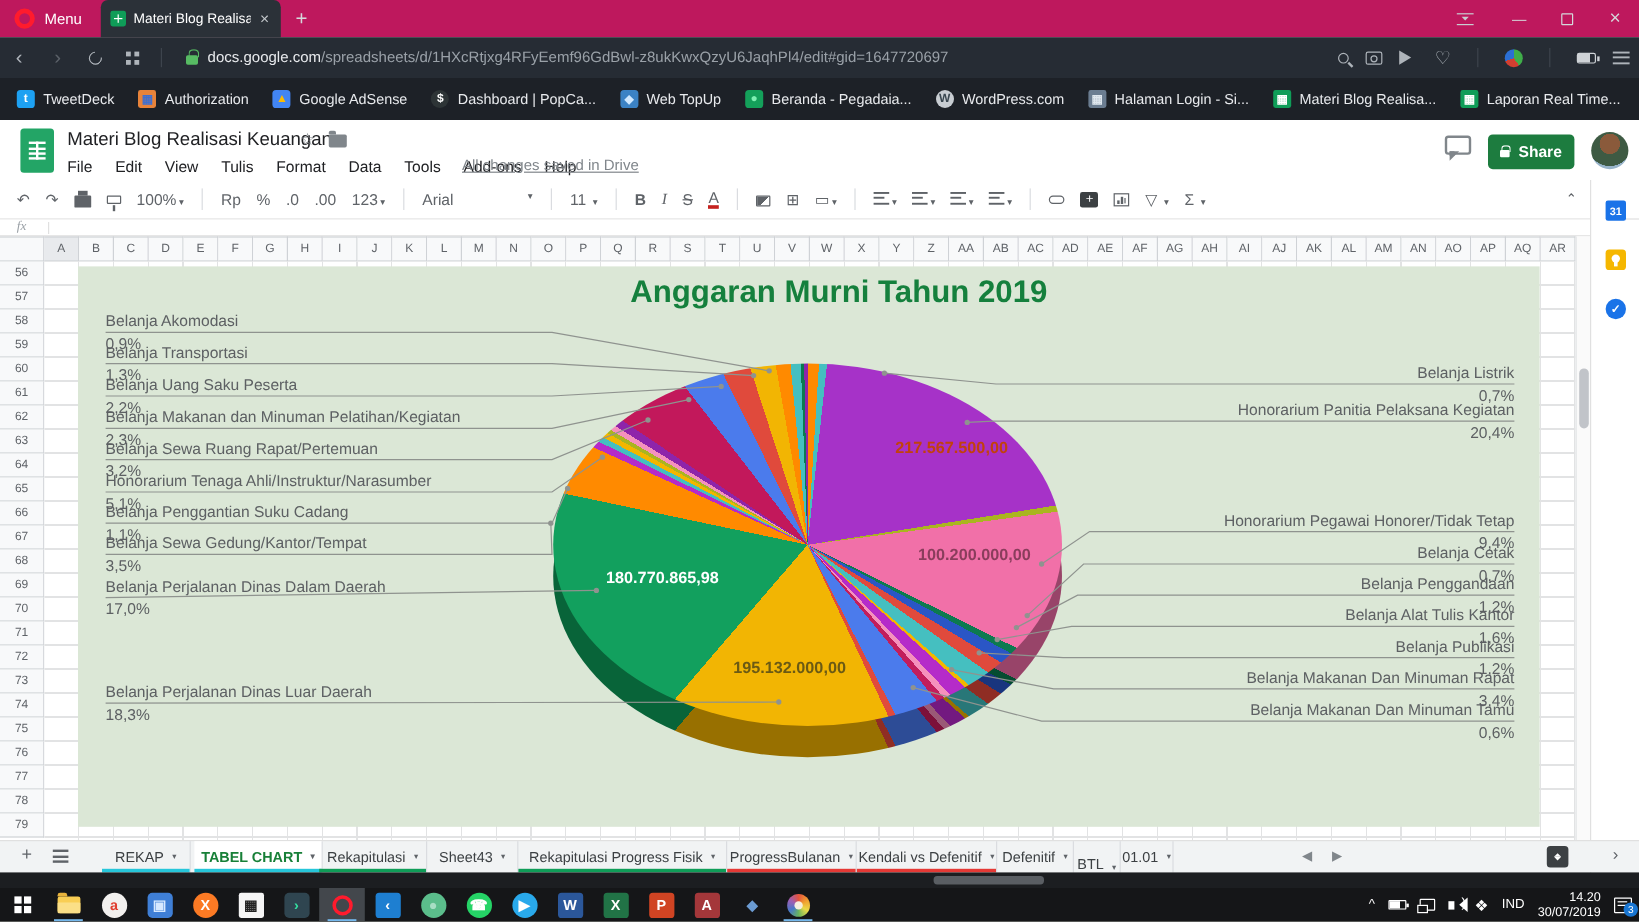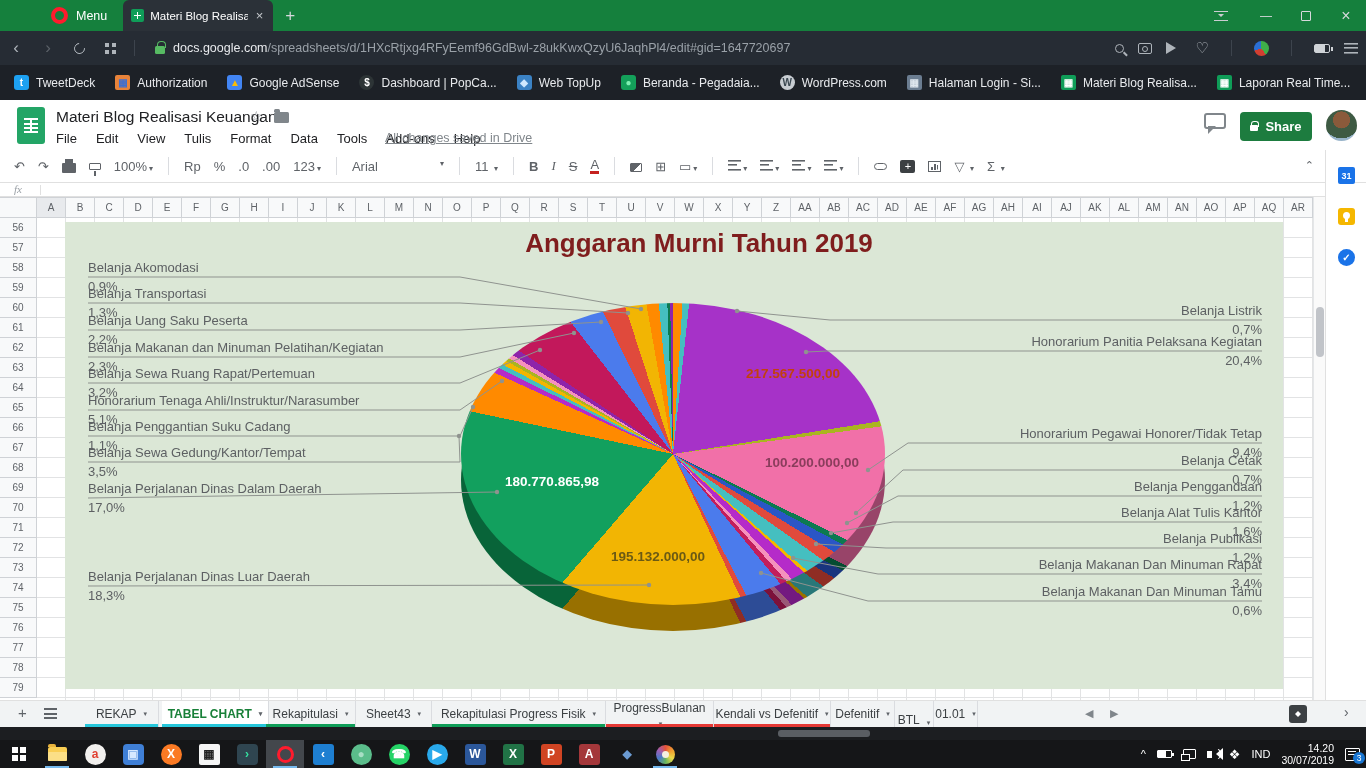--- a/index.html
+++ b/index.html
@@ -1,20 +1,20 @@
 <!DOCTYPE html>
 <html><head>
 <meta charset="utf-8">
 <style>
   html,body{margin:0;padding:0;background:#000;}
   *{box-sizing:border-box;font-family:"Liberation Sans",sans-serif;}
   #frame{position:relative;width:1366px;height:768px;overflow:hidden;background:#fff;}
 
   
-  .tabstrip{position:absolute;left:0;top:0;width:1366px;height:31px;background:#15803d;display:flex;align-items:center;color:#e8eaed;padding-left:39px;}
+  .tabstrip{position:absolute;left:0;top:0;width:1366px;height:31px;background:#be185d;display:flex;align-items:center;color:#e8eaed;}
   .opera-o{width:17px;height:17px;border:4px solid #ff1b2d;border-radius:50%;margin-left:12px;}
   .menu-label{font-size:12.5px;margin-left:8px;color:#fff;}
   .btab{margin-left:16px;height:31px;width:150px;background:#2b3138;display:flex;align-items:center;padding:0 8px;border-radius:6px 6px 0 0;}
   .btab .fav{width:13px;height:13px;background:#0f9d58;border-radius:2px;position:relative;flex:0 0 auto;}
   .btab .fav:after{content:"";position:absolute;left:3px;top:3px;right:3px;bottom:3px;background:
     linear-gradient(#fff,#fff) 0 3px/7px 1px no-repeat,linear-gradient(#fff,#fff) 3px 0/1px 7px no-repeat,#0f9d58;}
   .btab .t{font-size:11.5px;color:#fff;white-space:nowrap;overflow:hidden;margin:0 6px;flex:1;}
   .btab .x{color:#c3c7cb;font-size:13px;padding:0 2px;}
   .newtab{color:#d5d8db;font-size:17px;margin-left:12px;}
   .winbtns{position:absolute;right:0;top:0;height:31px;display:flex;align-items:center;color:#d5d8db;}
@@ -118,21 +118,21 @@
   .corner{position:absolute;left:0;top:197px;width:37px;height:21px;background:#f8f9fa;border-right:1px solid #cfd2d6;border-bottom:1px solid #cfd2d6;border-top:1px solid #cfd2d6;}
   .rowheads{position:absolute;left:0;top:218px;width:37px;}
   .rh{width:37px;height:20px;background:#f8f9fa;border-right:1px solid #cfd2d6;border-bottom:1px solid #cfd2d6;
     font-size:10px;color:#5f6368;display:flex;align-items:center;justify-content:center;}
   .grid-bg{position:absolute;left:37px;top:218px;width:1276px;height:482px;background-color:#fff;background-image:
     repeating-linear-gradient(to right,transparent 0 28px,#e2e3e4 28px 29px),
     repeating-linear-gradient(to bottom,transparent 0 19px,#e2e3e4 19px 20px);}
 
   
   .chart-rect{position:absolute;left:65px;top:222px;width:1218px;height:467px;background:#dbe7d6;}
-  .chart-title{position:absolute;left:65px;top:228px;width:1268px;text-align:center;font-size:26px;font-weight:bold;color:#7f1d1d;}
+  .chart-title{position:absolute;left:65px;top:228px;width:1268px;text-align:center;font-size:26px;font-weight:bold;color:#15803d;}
   .pie-depth,.pie-top{position:absolute;left:461px;width:424px;height:302px;border-radius:50%;}
   .pie-depth{top:329px;filter:brightness(.62) saturate(1.05);}
   .pie-top{top:303px;}
   .pie-label{position:absolute;transform:translate(-50%,-50%);font-size:13.5px;font-weight:bold;white-space:nowrap;}
   .plabel{position:absolute;font-size:13px;color:#5d6063;line-height:15px;white-space:nowrap;}
   .plabel.r{text-align:right;}
   #connectors{position:absolute;left:0;top:0;width:1366px;height:768px;pointer-events:none;}
 
   
   .vscroll{position:absolute;left:1313px;top:197px;width:12px;height:503px;background:#fafafa;border-left:1px solid #e4e6e8;}
@@ -592,21 +592,21 @@
       </div>
       <div class="stab" style="left: 356px; width: 76px;">
         <span>Sheet43</span>
         <span class="dd">▾</span>
       </div>
       <div class="stab" style="left: 432px; width: 174px;">
         <span>Rekapitulasi Progress Fisik</span>
         <span class="dd">▾</span>
         <div class="uline" style="background: rgb(15, 157, 88);"></div>
       </div>
-      <div class="stab" style="left: 606px; width: 108px; flex-direction: column;">
+      <div class="stab" style="left: 606px; width: 108px;">
         <span>ProgressBulanan</span>
         <span class="dd">▾</span>
         <div class="uline" style="background: rgb(229, 57, 53);"></div>
       </div>
       <div class="stab" style="left: 714px; width: 117px;">
         <span>Kendali vs Defenitif</span>
         <span class="dd">▾</span>
         <div class="uline" style="background: rgb(229, 57, 53);"></div>
       </div>
       <div class="stab" style="left: 831px; width: 64px;">

